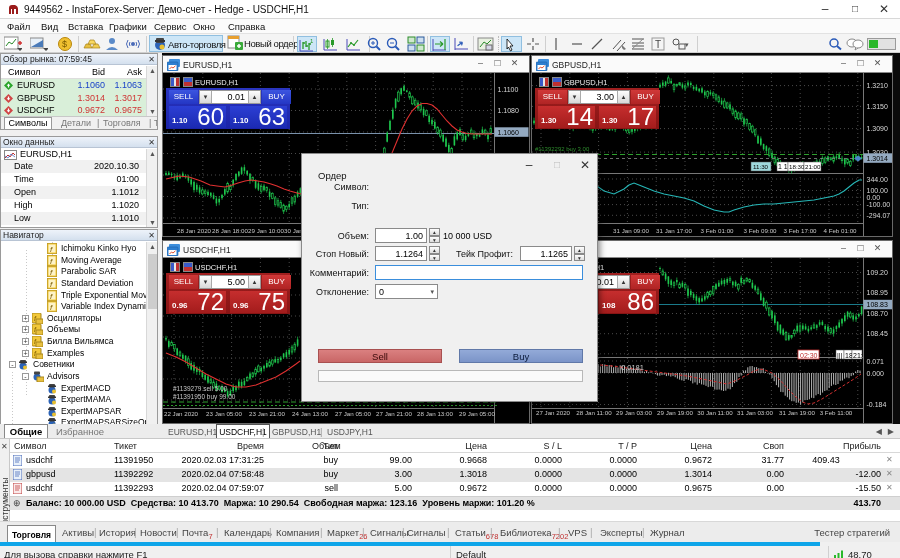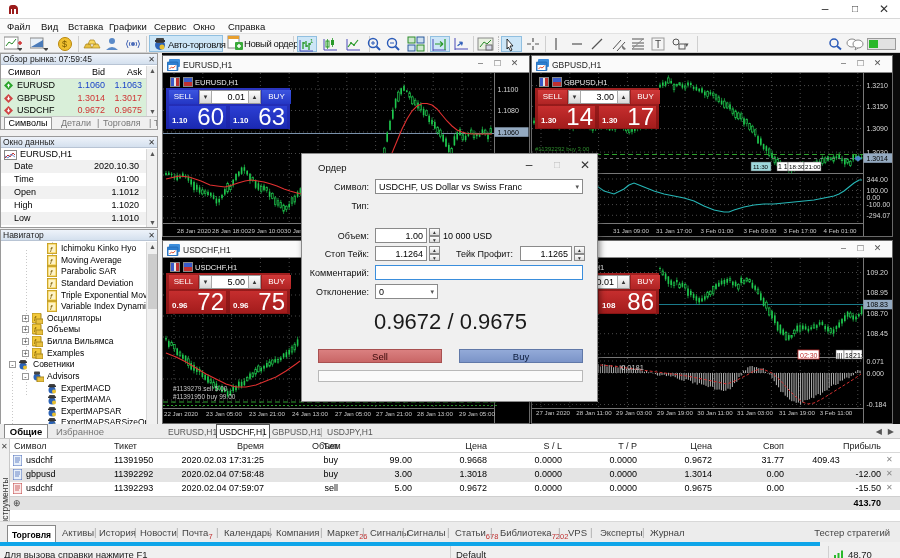--- a/index.html
+++ b/index.html
@@ -32,32 +32,33 @@
 .ocpd{position:absolute;left:0;top:0;width:12px;height:12px;background:linear-gradient(#fdfdfd,#d8d8d8);border-right:1px solid #aaa;font-size:7px;text-align:center;line-height:12px;color:#333}
 .ocpn{position:absolute;left:13px;right:13px;top:0;height:12px;font-size:9px;text-align:right;line-height:12px;color:#000;padding-right:2px}
 .ocpu{position:absolute;right:0;top:0;width:12px;height:12px;background:linear-gradient(#fdfdfd,#d8d8d8);border-left:1px solid #aaa;font-size:7px;text-align:center;line-height:12px;color:#333}
 .ocpx{position:absolute;top:18px;width:57px;height:22px}
 .s1{position:absolute;left:3px;bottom:3px;font-size:8px;font-weight:bold;color:#fff}
 .s2{position:absolute;right:2px;top:-3px;font-size:24px;color:#fff}
 .panel{position:absolute;background:#fff;border:1px solid #9a9a9a;overflow:hidden}
 .phead{position:absolute;left:0;top:0;right:0;height:11px;background:linear-gradient(#eef3fa,#d4e0ee);border-bottom:1px solid #b8c4d4;font-size:8.5px;color:#222;padding:0 2px;line-height:11px}
 .px{position:absolute;right:2px;top:0;font-size:8px;color:#333}
 .dlg{position:absolute;left:301px;top:153px;width:297px;height:249px;background:#f0f0f0;border:1px solid #8a8a8a;box-shadow:2px 2px 6px rgba(0,0,0,.45);z-index:50}
-.dlg .cap{position:absolute;left:16px;top:8px;font-size:9.5px;color:#111}
+.dlg .cap{position:absolute;left:16px;top:16px;font-size:9.5px;color:#111}
 .fld{position:absolute;background:#fff;border:1px solid #8a8a8a;font-size:9px;color:#000;padding:2px 3px;line-height:10px;white-space:nowrap;overflow:hidden}
 .lbl{position:absolute;font-size:9px;color:#111;text-align:right}
 .spin{position:absolute;width:12px;height:15px}
 .su,.sd{position:absolute;left:0;width:11px;height:7.5px;border:1px solid #8a8a8a;background:linear-gradient(#fefefe,#ddd);font-size:5.5px;text-align:center;color:#333;line-height:7px}
 .su{top:0}.sd{top:7.5px}
 .chev{position:absolute;right:3px;top:2px;font-size:7px;color:#555}
 </style></head><body>
 <div id="titlebar">
     <svg style="position:absolute;left:7px;top:3px" width="13" height="13" viewBox="0 0 13 13">
       <path d="M2 11 L2 5 Q2 2 5 2 L8 2 Q11 3 11 6 L11 11 L9 11 L9 6 L7 6 L7 11 L5 11 L5 6 L4 6 L4 11 Z" fill="#9b1c1c"></path>
     </svg>
+    <span class="tt">9449562 - InstaForex-Server: Демо-счет - Hedge - USDCHF,H1</span>
     <span class="tbtn" style="left:817px">–</span>
     <span class="tbtn" style="left:847px;font-size:10px">□</span>
     <span class="tbtn" style="left:876px">✕</span>
   </div>
 <div id="menubar">
     <span style="left:7px">Файл</span>
     <span style="left:41px">Вид</span>
     <span style="left:68px">Вставка</span>
     <span style="left:109px">Графики</span>
     <span style="left:154px">Сервис</span>
@@ -1204,20 +1205,21 @@
       <span style="position:absolute;left:477px;top:1px;width:110px;margin-left:-110px;display:inline-block;text-align:right">0.9672</span>
       <span style="position:absolute;left:552px;top:1px;width:110px;margin-left:-110px;display:inline-block;text-align:right">0.0000</span>
       <span style="position:absolute;left:627px;top:1px;width:110px;margin-left:-110px;display:inline-block;text-align:right">0.0000</span>
       <span style="position:absolute;left:702px;top:1px;width:110px;margin-left:-110px;display:inline-block;text-align:right">0.9675</span>
       <span style="position:absolute;left:774px;top:1px;width:110px;margin-left:-110px;display:inline-block;text-align:right">0.00</span>
       <span style="position:absolute;left:871px;top:1px;width:110px;margin-left:-110px;display:inline-block;text-align:right">-15.50</span>
       <span style="position:absolute;left:876px;top:1px;color:#888;font-size:8px">✕</span>
     </div>
     <div style="position:absolute;left:10px;top:57px;right:0;height:14px;background:#e2e2e2;border-top:1px solid #cfcfcf;font-weight:bold">
       <span style="position:absolute;left:3px;top:1px;font-weight:normal;color:#444">⊕</span>
+      <span style="position:absolute;left:16px;top:1px;white-space:nowrap">Баланс: 10 000.00 USD&nbsp;&nbsp;Средства: 10 413.70&nbsp;&nbsp;Маржа: 10 290.54&nbsp;&nbsp;Свободная маржа: 123.16&nbsp;&nbsp;Уровень маржи: 101.20 %</span>
       <span style="position:absolute;left:871px;top:1px;width:110px;margin-left:-110px;display:inline-block;text-align:right">413.70</span>
     </div>
   </div>
 <div style="position:absolute;left:0;top:521px;width:900px;height:21px;background:#ececec;border-top:1px solid #d8d8d8">
     <span style="position:absolute;left:7px;top:3px;width:49px;height:17px;background:#fff;border:1px solid #888;border-bottom:none;text-align:center;font-weight:bold;padding-top:4px;font-size:8.5px">Торговля</span>
     <span style="position:absolute;left:62px;top:5px;color:#444;font-size:9.5px;white-space:nowrap">Активы</span>
     <span style="position:absolute;left:94px;top:5px;color:#aaa;font-size:10px">|</span>
     <span style="position:absolute;left:99px;top:5px;color:#444;font-size:9.5px;white-space:nowrap">История</span>
     <span style="position:absolute;left:134px;top:5px;color:#aaa;font-size:10px">|</span>
     <span style="position:absolute;left:140px;top:5px;color:#444;font-size:9.5px;white-space:nowrap">Новости</span>
@@ -1254,41 +1256,39 @@
       <path d="M1 9 V6 h2 V9 M4.5 9 V4 h2 V9 M8 9 V1.5 h2 V9" fill="#2ab82a"></path>
     </svg>
     <span style="position:absolute;left:848px;top:3px;font-size:9.5px;color:#222">48.70 ms</span>
   </div>
 <div class="dlg">
     <span class="cap">Ордер</span>
     <span style="position:absolute;left:220px;top:4px;width:14px;text-align:center;color:#333;font-size:12px">–</span>
     <span style="position:absolute;left:248px;top:5px;width:14px;text-align:center;color:#bbb;font-size:10px">□</span>
     <span style="position:absolute;left:276px;top:4px;width:14px;text-align:center;color:#333;font-size:12px">✕</span>
     <span class="lbl" style="right:228px;top:28px">Символ:</span>
-    <div class="fld" style="left:73px;top:25px;width:208px;height:15px">USDCHF, US Dollar vs Swiss Franc<span class="chev">▾</span></div>
     <span class="lbl" style="right:228px;top:47px">Тип:</span>
     <span class="lbl" style="right:228px;top:77px">Объем:</span>
     <div class="fld" style="left:73px;top:74px;width:52px;height:15px;text-align:right">1.00</div>
     <span class="spin" style="left:127px;top:74px">
       <span class="su">▴</span>
       <span class="sd">▾</span>
     </span>
     <span style="position:absolute;left:141px;top:77px;font-size:9px">10 000 USD</span>
-    <span class="lbl" style="right:228px;top:95px">Стоп Тейк:</span>
+    <span class="lbl" style="right:228px;top:95px">Стоп Новый:</span>
     <div class="fld" style="left:73px;top:92px;width:52px;height:15px;text-align:right">1.1264</div>
     <span class="spin" style="left:127px;top:92px">
       <span class="su">▴</span>
       <span class="sd">▾</span>
     </span>
     <span class="lbl" style="right:84px;top:95px">Тейк Профит:</span>
     <div class="fld" style="left:218px;top:92px;width:52px;height:15px;text-align:right">1.1265</div>
     <span class="spin" style="left:272px;top:92px">
       <span class="su">▴</span>
       <span class="sd">▾</span>
     </span>
     <span class="lbl" style="right:228px;top:114px">Комментарий:</span>
     <div class="fld" style="left:73px;top:111px;width:208px;height:15px;border:1px solid #3a8edc"></div>
     <span class="lbl" style="right:228px;top:133px">Отклонение:</span>
     <div class="fld" style="left:73px;top:130px;width:63px;height:15px">0<span class="chev">▾</span></div>
-    <div style="position:absolute;left:0;top:155px;width:297px;text-align:center;font-size:22px;color:#1a1a1a">0.9672 / 0.9675</div>
     <div style="position:absolute;left:16px;top:195px;width:124px;height:14px;background:linear-gradient(#da8080,#c96666);border:1px solid #a85050;text-align:center;font-size:9.5px;color:#3a0a0a;line-height:14px">Sell</div>
     <div style="position:absolute;left:157px;top:195px;width:124px;height:14px;background:linear-gradient(#93aad8,#7b94c8);border:1px solid #6078a8;text-align:center;font-size:9.5px;color:#0a1a3a;line-height:14px">Buy</div>
     <div style="position:absolute;left:16px;top:216px;width:265px;height:12px;background:#fafafa;border:1px solid #b8b8b8"></div>
   </div>
 </body></html>

